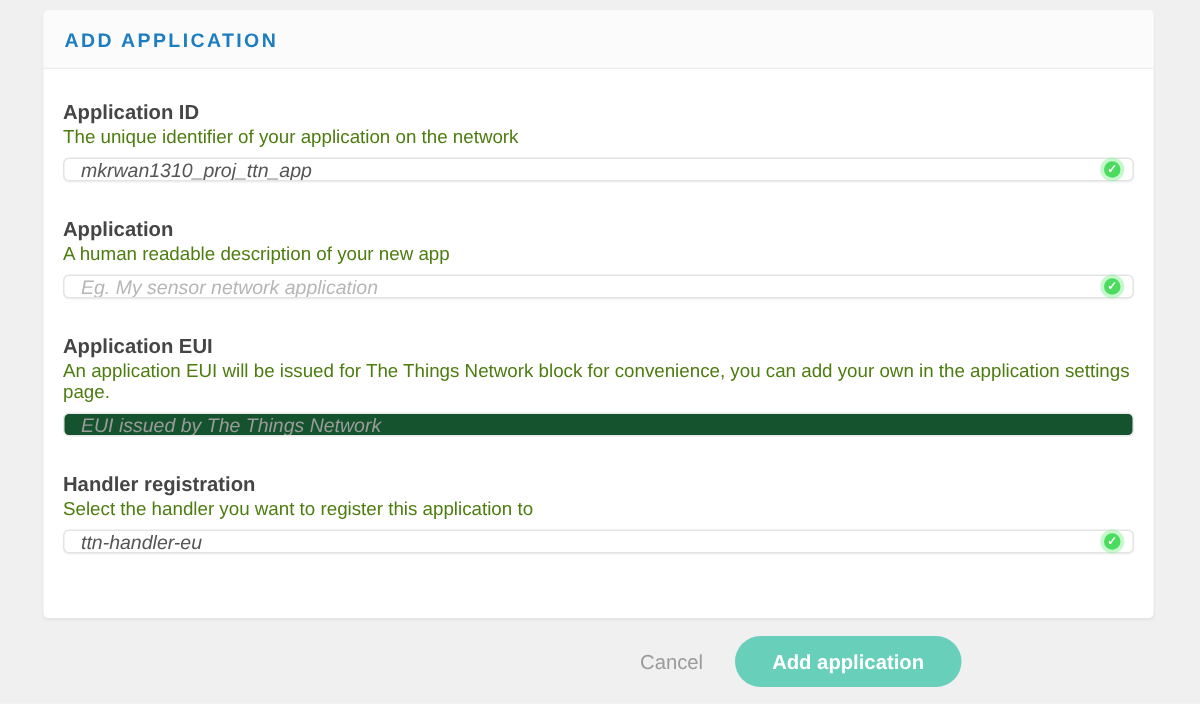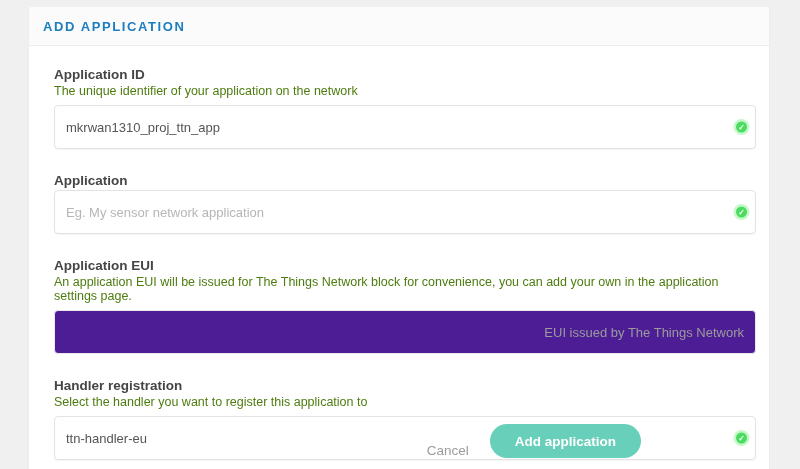--- a/index.html
+++ b/index.html
@@ -23,53 +23,54 @@
     border-radius: 3px 3px 0 0;
     padding: 12px 14px 11px 14px;
   }
   .card-title {
     color: #1c7dc1;
     font-size: 13px;
     font-weight: bold;
     letter-spacing: 1.6px;
   }
   .card-body { padding: 21px 13px 43px 13px; }
-  .field { margin-bottom: 24px; margin-left: 12px; }
+  .field { margin-bottom: 24px; }
   .field:last-child { margin-bottom: 0; }
   .field-label {
     font-size: 13.5px;
     font-weight: bold;
     color: #454545;
     margin-bottom: 2px;
   }
   .field-help {
     font-size: 12.5px;
     color: #4d7c0f;
     margin-bottom: 7px;
   }
   .input-wrap { position: relative; }
   .text-input {
     display: block;
-    width: 100%; height: 44px;
+    width: 100%; height: 16px;
     border: 1px solid #e3e3e3;
     border-radius: 4px;
     background: #ffffff;
     padding: 0 30px 0 11px;
     font-family: "Liberation Sans", sans-serif;
     font-size: 13px;
     color: #555555;
     box-shadow: 0 1px 1px rgba(0,0,0,0.04);
     outline: none;
+    font-style: italic;
   }
   .text-input::placeholder { color: #b6b6b6; opacity: 1; }
   .text-input.disabled {
-    background: #4c1d95;
+    background: #14532d;
     border-color: #e9e9e9;
     color: #9b9b9b;
-    text-align: right;
+    text-align: left;
     padding: 0 11px;
     box-shadow: none;
   }
   .check-badge {
     position: absolute;
     right: 9px; top: 50%;
     width: 11px; height: 11px;
     transform: translateY(-50%);
     background: #4bdc5f;
     border-radius: 50%;
@@ -78,21 +79,21 @@
     font-size: 8px;
     line-height: 11px;
     text-align: center;
     font-weight: bold;
   }
   .footer-actions {
     position: absolute;
     left: 29px; top: 424px; width: 612px;
     display: flex;
     justify-content: flex-end;
-    align-items: flex-end;
+    align-items: center;
     gap: 21px;
   }
   .cancel-link {
     background: none; border: none;
     font-family: "Liberation Sans", sans-serif;
     font-size: 13.5px;
     color: #9b9b9b;
     cursor: pointer;
   }
   .submit-btn {
@@ -121,20 +122,21 @@
       <div class="field-label">Application ID</div>
       <div class="field-help">The unique identifier of your application on the network</div>
       <div class="input-wrap">
         <input class="text-input" type="text" value="mkrwan1310_proj_ttn_app" style="">
         <span class="check-badge">✓</span>
       </div>
     </div>
 
     <div class="field">
       <div class="field-label">Application</div>
+      <div class="field-help">A human readable description of your new app</div>
       <div class="input-wrap">
         <input class="text-input" type="text" placeholder="Eg. My sensor network application" style="">
         <span class="check-badge">✓</span>
       </div>
     </div>
 
     <div class="field">
       <div class="field-label">Application EUI</div>
       <div class="field-help">An application EUI will be issued for The Things Network block for convenience, you can add your own in the application settings page.</div>
       <div class="input-wrap">

